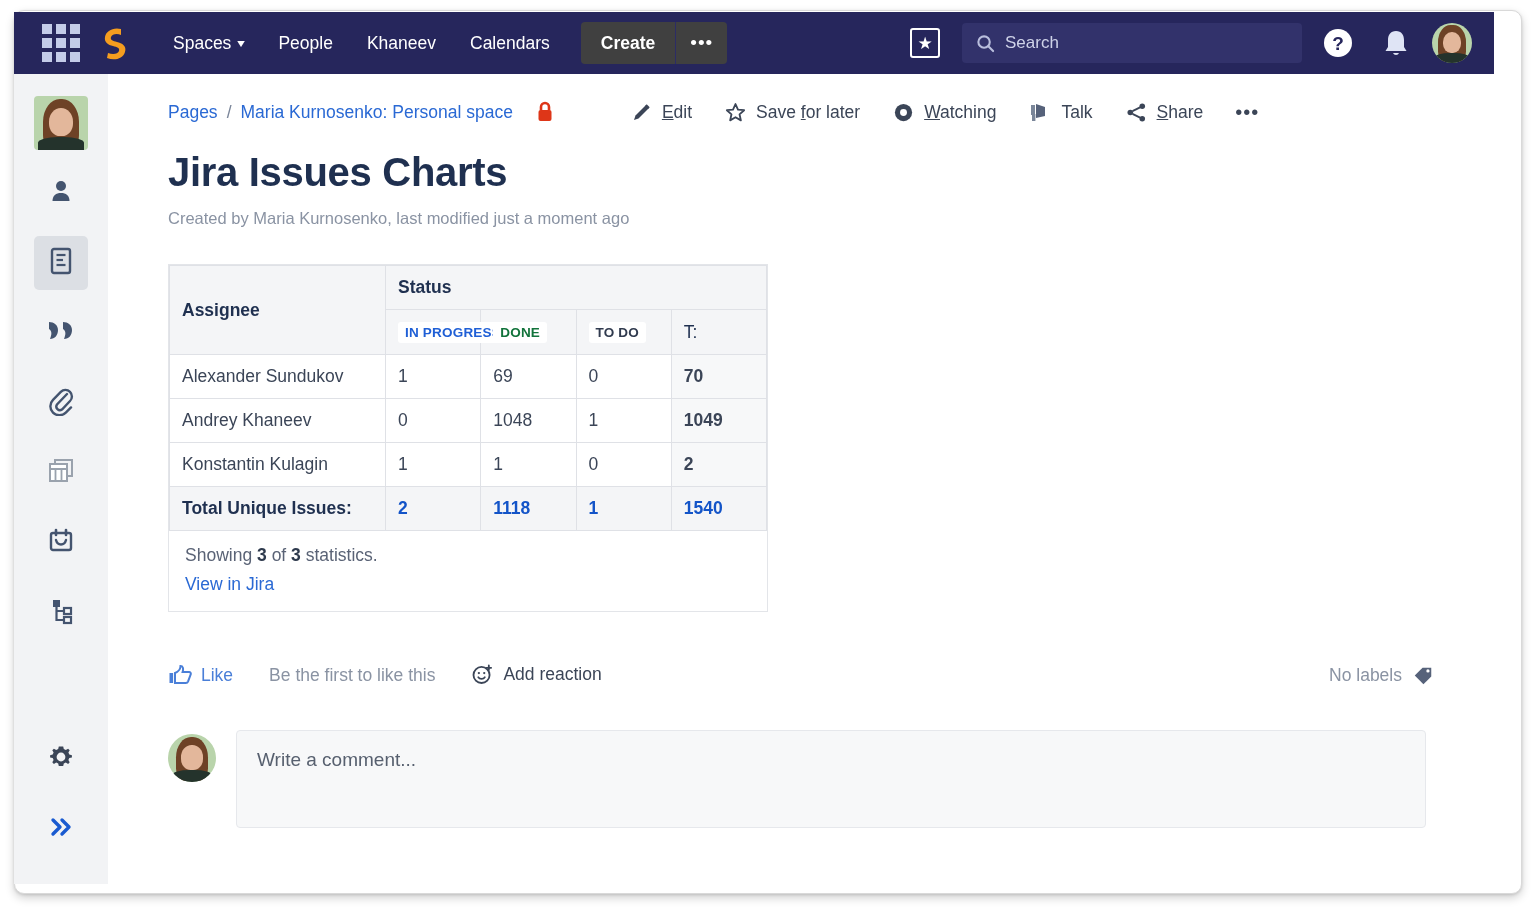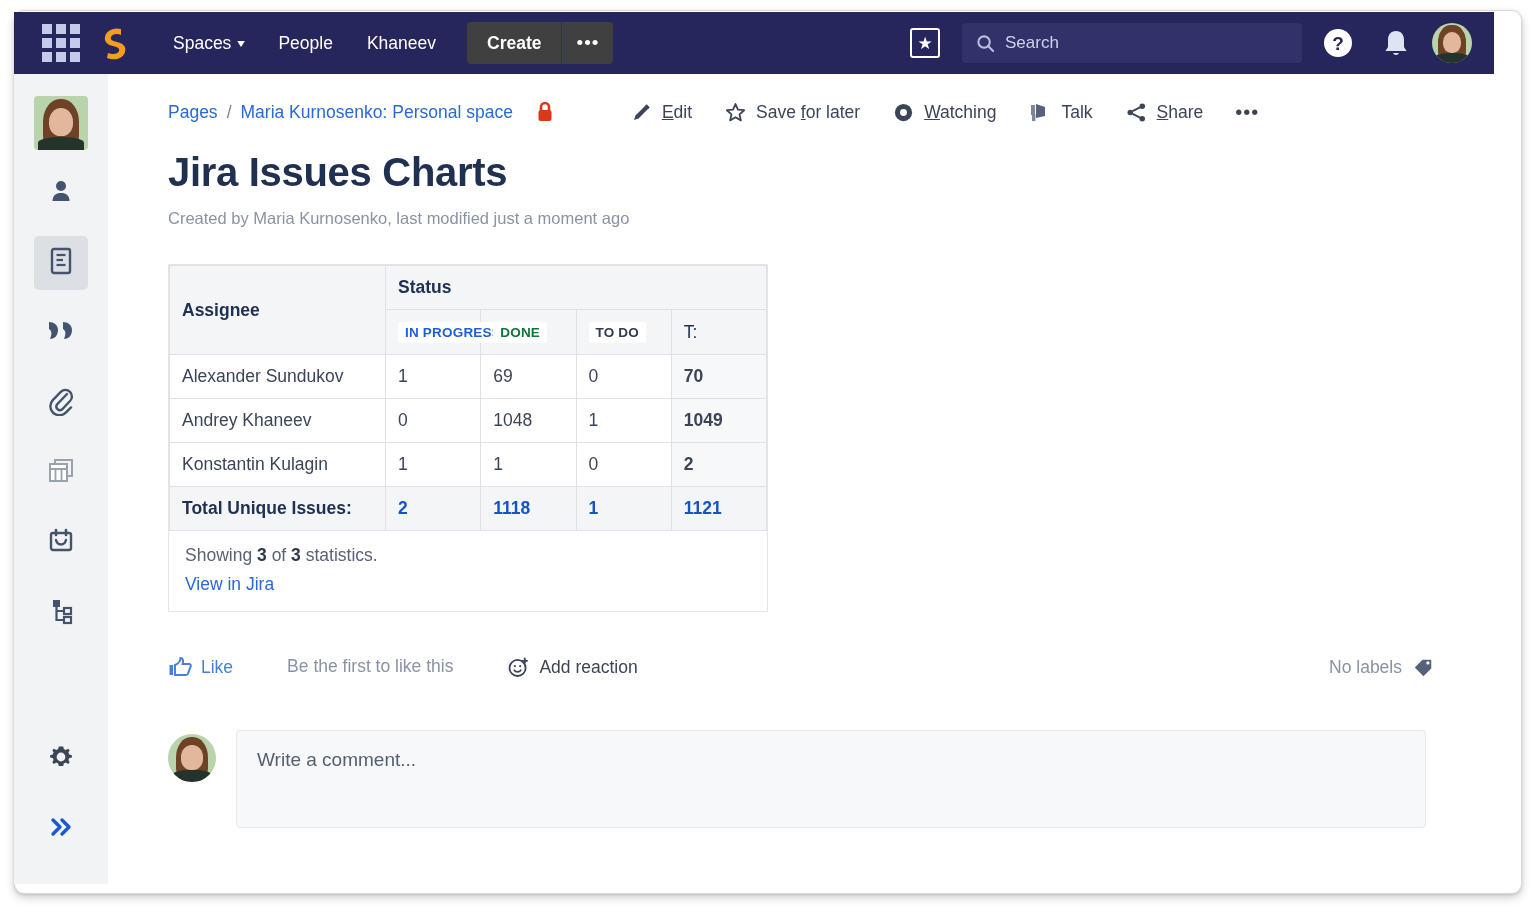--- a/index.html
+++ b/index.html
@@ -272,23 +272,22 @@
 
   .card-footer { padding: 14px 16px 16px 16px; }
   .showing { font-size: 17.5px; color: #5a6376; }
   .showing b { color: #2e3a4d; }
   .view-jira { display: inline-block; margin-top: 8px; font-size: 17.5px; color: #2a69d4; cursor: pointer; }
 
   
   #social-row {
     margin: 44px 0 0 0;
     padding: 0 60px 0 60px;
-    display: flex; align-items: flex-start;
+    display: flex; align-items: flex-end;
     height: 30px;
-    gap: 18px;
   }
   .like-btn { display: flex; align-items: center; color: #4a7fd8; font-size: 17.5px; cursor: pointer; }
   .like-btn .ic { display: flex; margin-right: 9px; }
   .like-hint { margin-left: 36px; font-size: 17.5px; color: #8a93a3; }
   .add-reaction { margin-left: 36px; display: flex; align-items: center; font-size: 17.5px; color: #3b4557; cursor: pointer; }
   .add-reaction .ic { display:flex; margin-right: 9px; }
   .labels { margin-left: auto; display: flex; align-items: center; font-size: 17.5px; color: #8a93a3; cursor: pointer; }
   .labels .ic { display:flex; margin-left: 10px; }
 
   
@@ -353,20 +352,23 @@
   <div class="navlinks">
     <div class="navlink">
       <span>Spaces</span>
       <span class="caret">▾</span>
     </div>
     <div class="navlink">
       <span>People</span>
     </div>
     <div class="navlink">
       <span>Khaneev</span>
+    </div>
+    <div class="navlink">
+      <span>Calendars</span>
     </div>
 
     <div class="create-group">
       <div class="create-btn">Create</div>
       <div class="create-more">•••</div>
     </div>
   </div>
 
   <div class="nav-right">
     <div class="star-box">★</div>
@@ -624,21 +626,21 @@
           <td class="num">1</td>
           <td class="num">1</td>
           <td class="num">0</td>
           <td class="total-col">2</td>
         </tr>
         <tr class="totals">
           <td class="label">Total Unique Issues:</td>
           <td class="num">2</td>
           <td class="num">1118</td>
           <td class="num">1</td>
-          <td class="total-col">1121</td>
+          <td class="total-col">1540</td>
         </tr>
       </tbody>
     </table>
 
     <div class="card-footer">
       <div class="showing">
         <span>Showing</span>
         <b>3</b>
         <span>of</span>
         <b>3</b>

